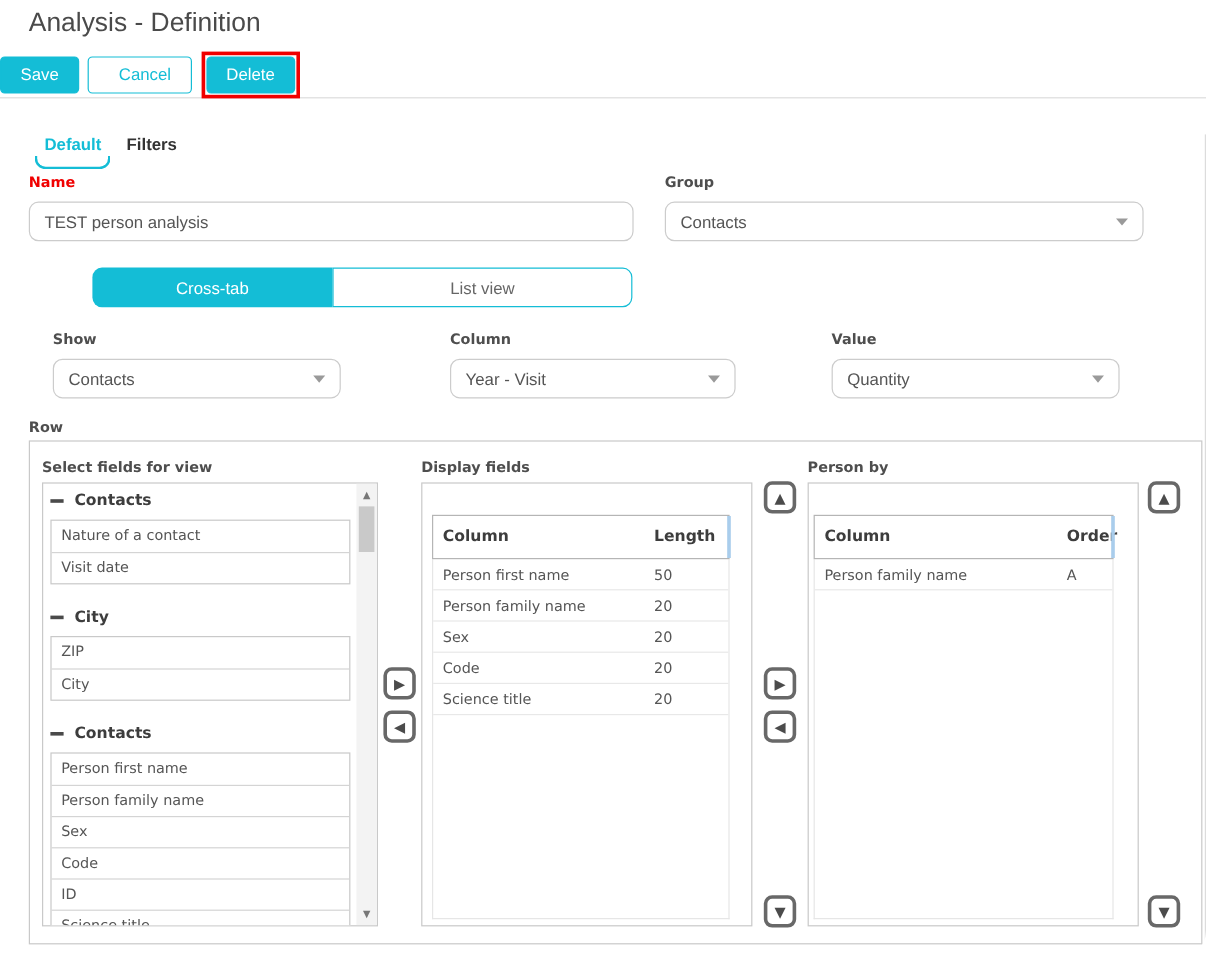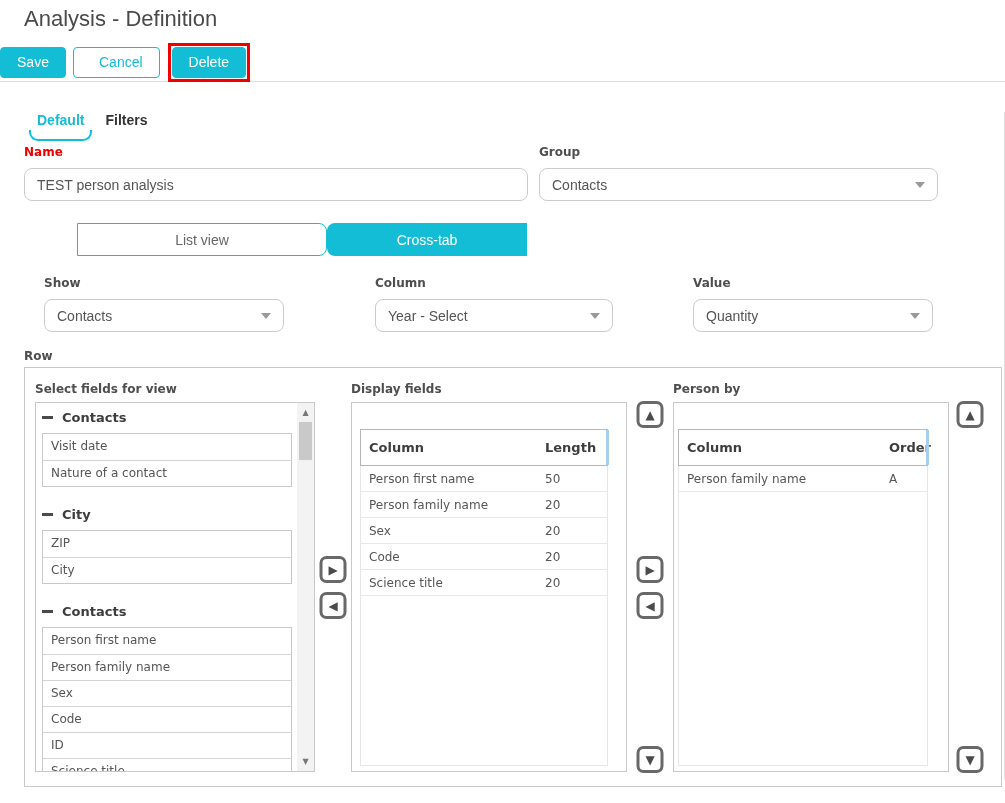--- a/index.html
+++ b/index.html
@@ -21,21 +21,21 @@
   .tabs { display:flex; gap:21px; margin:30px 0 0 37px; }
   .tab { font-size:14px; font-weight:700; color:#333; cursor:pointer; position:relative; padding-bottom:4px; }
   .tab.active { color:var(--accent); }
   .tab.active::after { content:""; position:absolute; left:-8px; right:-8px; top:18px; height:9px;
          border:2px solid var(--accent); border-top:none; border-radius:0 0 9px 9px; }
 
   
   .field-label { display:block; font-family:"DejaVu Sans", sans-serif; font-size:12px; font-weight:700;
          color:#4e4e4e; margin-bottom:9px; }
   .field-label.required { color:var(--danger); }
-  .form-row1 { display:flex; gap:11px; margin:13px 0 0 24px; }
+  .form-row1 { display:flex; gap:26px; margin:13px 0 0 24px; }
   .text-input { width:504px; height:33px; border:1px solid #ccc; border-radius:8px; padding:15px 12px;
          font-size:14px; color:#555; font-family:"Liberation Sans", sans-serif; outline:none; }
   .select-box { height:33px; border:1px solid #ccc; border-radius:8px; background:#fff; display:flex;
          align-items:center; padding:0 12px; font-size:14px; color:#555; cursor:pointer; position:relative; }
   .select-box .caret { margin-left:auto; width:0; height:0; border-left:5px solid transparent;
          border-right:5px solid transparent; border-top:6px solid #9a9a9a; }
   .group-select { width:399px; }
 
   .segmented { display:flex; margin:22px 0 0 77px; height:33px; }
   .seg { display:flex; align-items:center; justify-content:center; font-size:14px; cursor:pointer; }
@@ -126,36 +126,36 @@
       <div>
         <label class="field-label">Group</label>
         <div class="select-box group-select">
           <span>Contacts</span>
           <span class="caret"></span>
         </div>
       </div>
     </div>
 
     <div class="segmented">
+      <div class="seg seg-active">Cross-tab</div>
       <div class="seg seg-inactive">List view</div>
-      <div class="seg seg-active">Cross-tab</div>
     </div>
 
     <div class="form-row3">
       <div class="dd-field">
         <label class="field-label">Show</label>
         <div class="select-box">
           <span>Contacts</span>
           <span class="caret"></span>
         </div>
       </div>
       <div class="dd-field">
         <label class="field-label">Column</label>
         <div class="select-box">
-          <span>Year - Select</span>
+          <span>Year - Visit</span>
           <span class="caret"></span>
         </div>
       </div>
       <div class="dd-field">
         <label class="field-label">Value</label>
         <div class="select-box">
           <span>Quantity</span>
           <span class="caret"></span>
         </div>
       </div>
@@ -167,22 +167,22 @@
 
       <div class="col1">
         <div class="col-title">Select fields for view</div>
         <div class="pane listbox">
           <div class="list-content">
               <div class="group-header">
                 <span class="minus-icon"></span>
                 <span>Contacts</span>
               </div>
               <div class="item-stack">
+                <div class="list-item">Nature of a contact</div>
                 <div class="list-item">Visit date</div>
-                <div class="list-item">Nature of a contact</div>
               </div>
               <div class="group-header">
                 <span class="minus-icon"></span>
                 <span>City</span>
               </div>
               <div class="item-stack">
                 <div class="list-item">ZIP</div>
                 <div class="list-item">City</div>
               </div>
               <div class="group-header">

